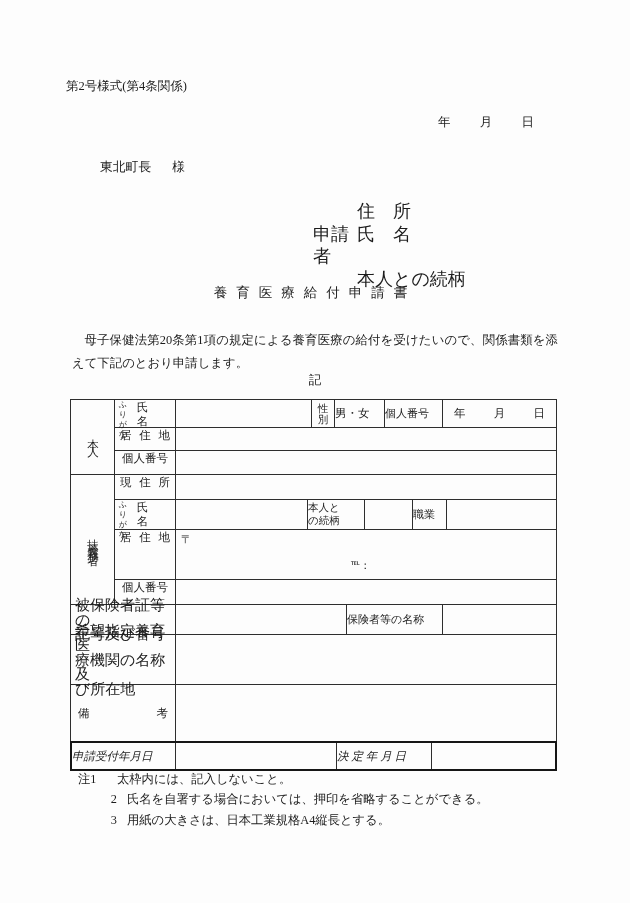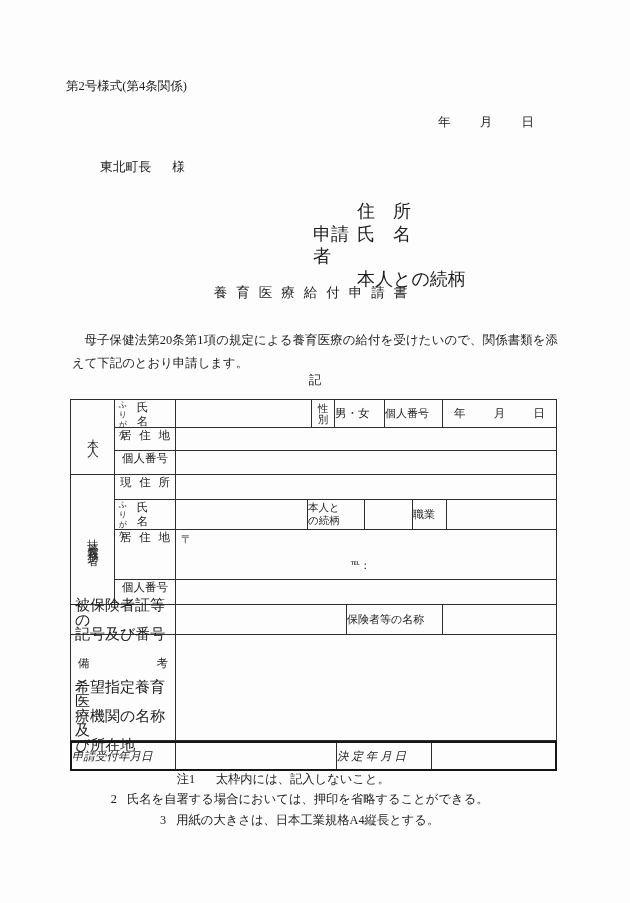--- a/index.html
+++ b/index.html
@@ -56,21 +56,21 @@
   .datecell .jl { padding:0 11px; }
   .lblcol { width:105px; display:flex; flex-direction:column; justify-content:center; }
   .lbl-left { padding:1px 3px 0 4px; font-size:15px; line-height:14.5px; }
   .postal { position:absolute; top:2px; left:5px; font-size:11px; }
   .telmark { position:absolute; bottom:6px; left:46%; font-size:11px; }
   .thickrow { display:flex; width:487px; margin-left:-1px;
               border:2px solid #161616; height:30px;font-style:italic; }
 
   
   .notes { left:78px; top:769px; font-size:12.3px; line-height:20.4px; }
-  .note-line { display:flex;justify-content:center; }
+  .note-line { display:flex; }
   .note-num { display:inline-block; width:39px; }
   .note-num.digit { text-align:right; padding-right:10px; }
 </style>
 </head>
 <body>
 
 <div class="page">
 
   <div class="abs form-number">第2号様式(第4条関係)</div>
 
@@ -192,36 +192,36 @@
         <span class="preline lbl-left">被保険者証等の
 記号及び番号</span>
       </div>
       <div class="cell br" style="width:171px"></div>
       <div class="cell br cen" style="width:96px;font-size:11px">
         <span>保険者等の名称</span>
       </div>
       <div class="cell" style="flex:1"></div>
     </div>
 
-    <div class="flexr" style="height:56px">
-      <div class="cell br lblcol">
-        <span class="jl nm" style="padding:0 7px">備　考</span>
-      </div>
-      <div class="cell" style="flex:1"></div>
-    </div>
-
     <div class="flexr bb" style="height:50px">
       <div class="cell br lblcol">
         <span class="preline lbl-left">希望指定養育医
 療機関の名称及
 び所在地</span>
       </div>
       <div class="cell" style="flex:1"></div>
     </div>
 
+    <div class="flexr" style="height:56px">
+      <div class="cell br lblcol">
+        <span class="jl nm" style="padding:0 7px">備　考</span>
+      </div>
+      <div class="cell" style="flex:1"></div>
+    </div>
+
     <div class="thickrow">
       <div class="cell br cen" style="width:104px">
         <span>申請受付年月日</span>
       </div>
       <div class="cell br" style="width:161px"></div>
       <div class="cell br cen" style="width:95px">
         <span>決 定 年 月 日</span>
       </div>
       <div class="cell" style="flex:1"></div>
     </div>

